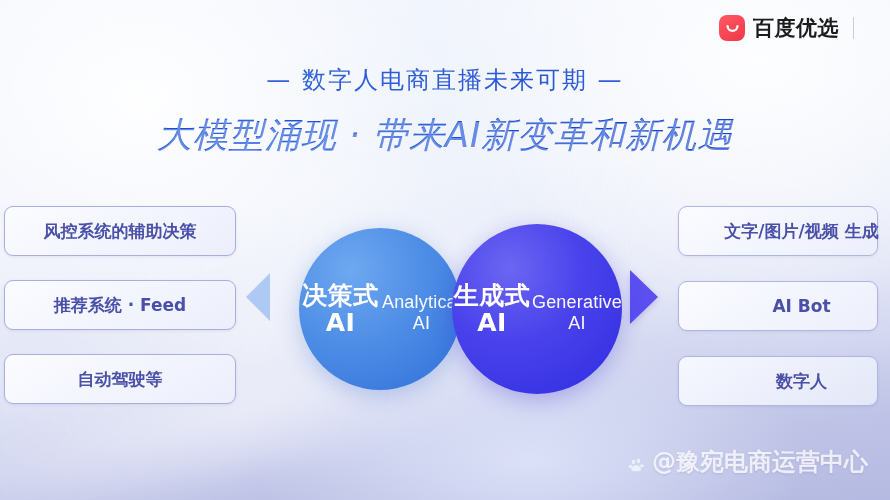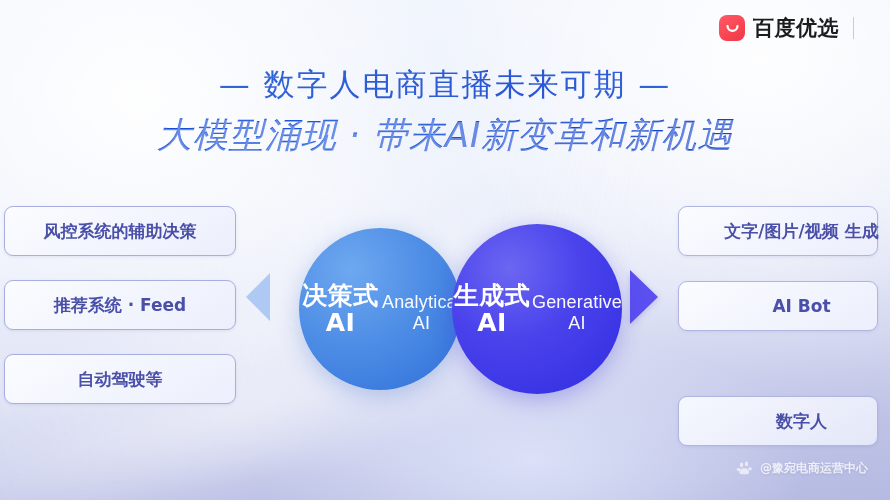--- a/index.html
+++ b/index.html
@@ -58,21 +58,21 @@
     font-size:21px; font-weight:700; color:#1c1c1c;
     letter-spacing:.5px; white-space:nowrap;
     font-family:"DejaVu Sans","Liberation Sans",sans-serif;
   }
   .logo-div { width:1px; height:22px; background:#c9ccd4; }
 
   
   .subtitle {
     position:absolute; top:64px; left:0; width:100%;
     text-align:center;
-    font-size:31px; font-weight:500;
+    font-size:24px; font-weight:500;
     letter-spacing:2px;
     background:linear-gradient(90deg,#3f7ae0 0%,#2f62d8 30%,#2a57d4 60%,#3f7ae0 100%);
     -webkit-background-clip:text; background-clip:text;
     -webkit-text-fill-color:transparent; color:#2f62d8;
     font-family:"DejaVu Sans","Liberation Sans",sans-serif;
     white-space:nowrap;
   }
   .maintitle {
     position:absolute; top:112px; left:0; width:100%;
     text-align:center;
@@ -97,21 +97,20 @@
     background:linear-gradient(150deg, #fbfcff 0%, #f4f6fe 45%, #eceffc 100%);
     display:flex; align-items:center; justify-content:center;
     color:#4a4fa8; font-size:17px; font-weight:600;
     font-family:"DejaVu Sans","Liberation Sans",sans-serif;
     white-space:nowrap;
     box-shadow:0 1px 3px rgba(90,100,170,.13);
   }
   .col.right .pill { border-color:#b0b5e2;padding-left:47px; }
   .col.right .pill:nth-child(3) {
     background:linear-gradient(150deg,#f6f8ff 0%,#eceffb 55%,#e3e7f7 100%);
-    margin-top:40px;
   }
 
   
   .tri { position:absolute; width:0; height:0; }
   .tri.left-tri {
     left:246px; top:273px;
     border-top:24px solid transparent;
     border-bottom:24px solid transparent;
     border-right:24px solid rgba(122,168,240,.55);
   }
@@ -153,21 +152,21 @@
     font-size:18px; font-weight:400; letter-spacing:.2px;
     font-family:"Liberation Sans","DejaVu Sans",sans-serif;
     opacity:.96;
   }
 
   
   .watermark {
     position:absolute; right:22px; bottom:22px;
     display:flex; align-items:center; gap:5px;
     color:rgba(255,255,255,.78);
-    font-size:12px; font-weight:600;
+    font-size:24px; font-weight:600;
     font-family:"DejaVu Sans","Liberation Sans",sans-serif;
     white-space:nowrap;
     text-shadow:0 1px 2px rgba(120,125,180,.25);
   }
   .watermark .paw { width:19px; height:19px; flex:0 0 auto; opacity:.8; }
 </style>
 </head>
 <body>
 
 <div id="stage">

